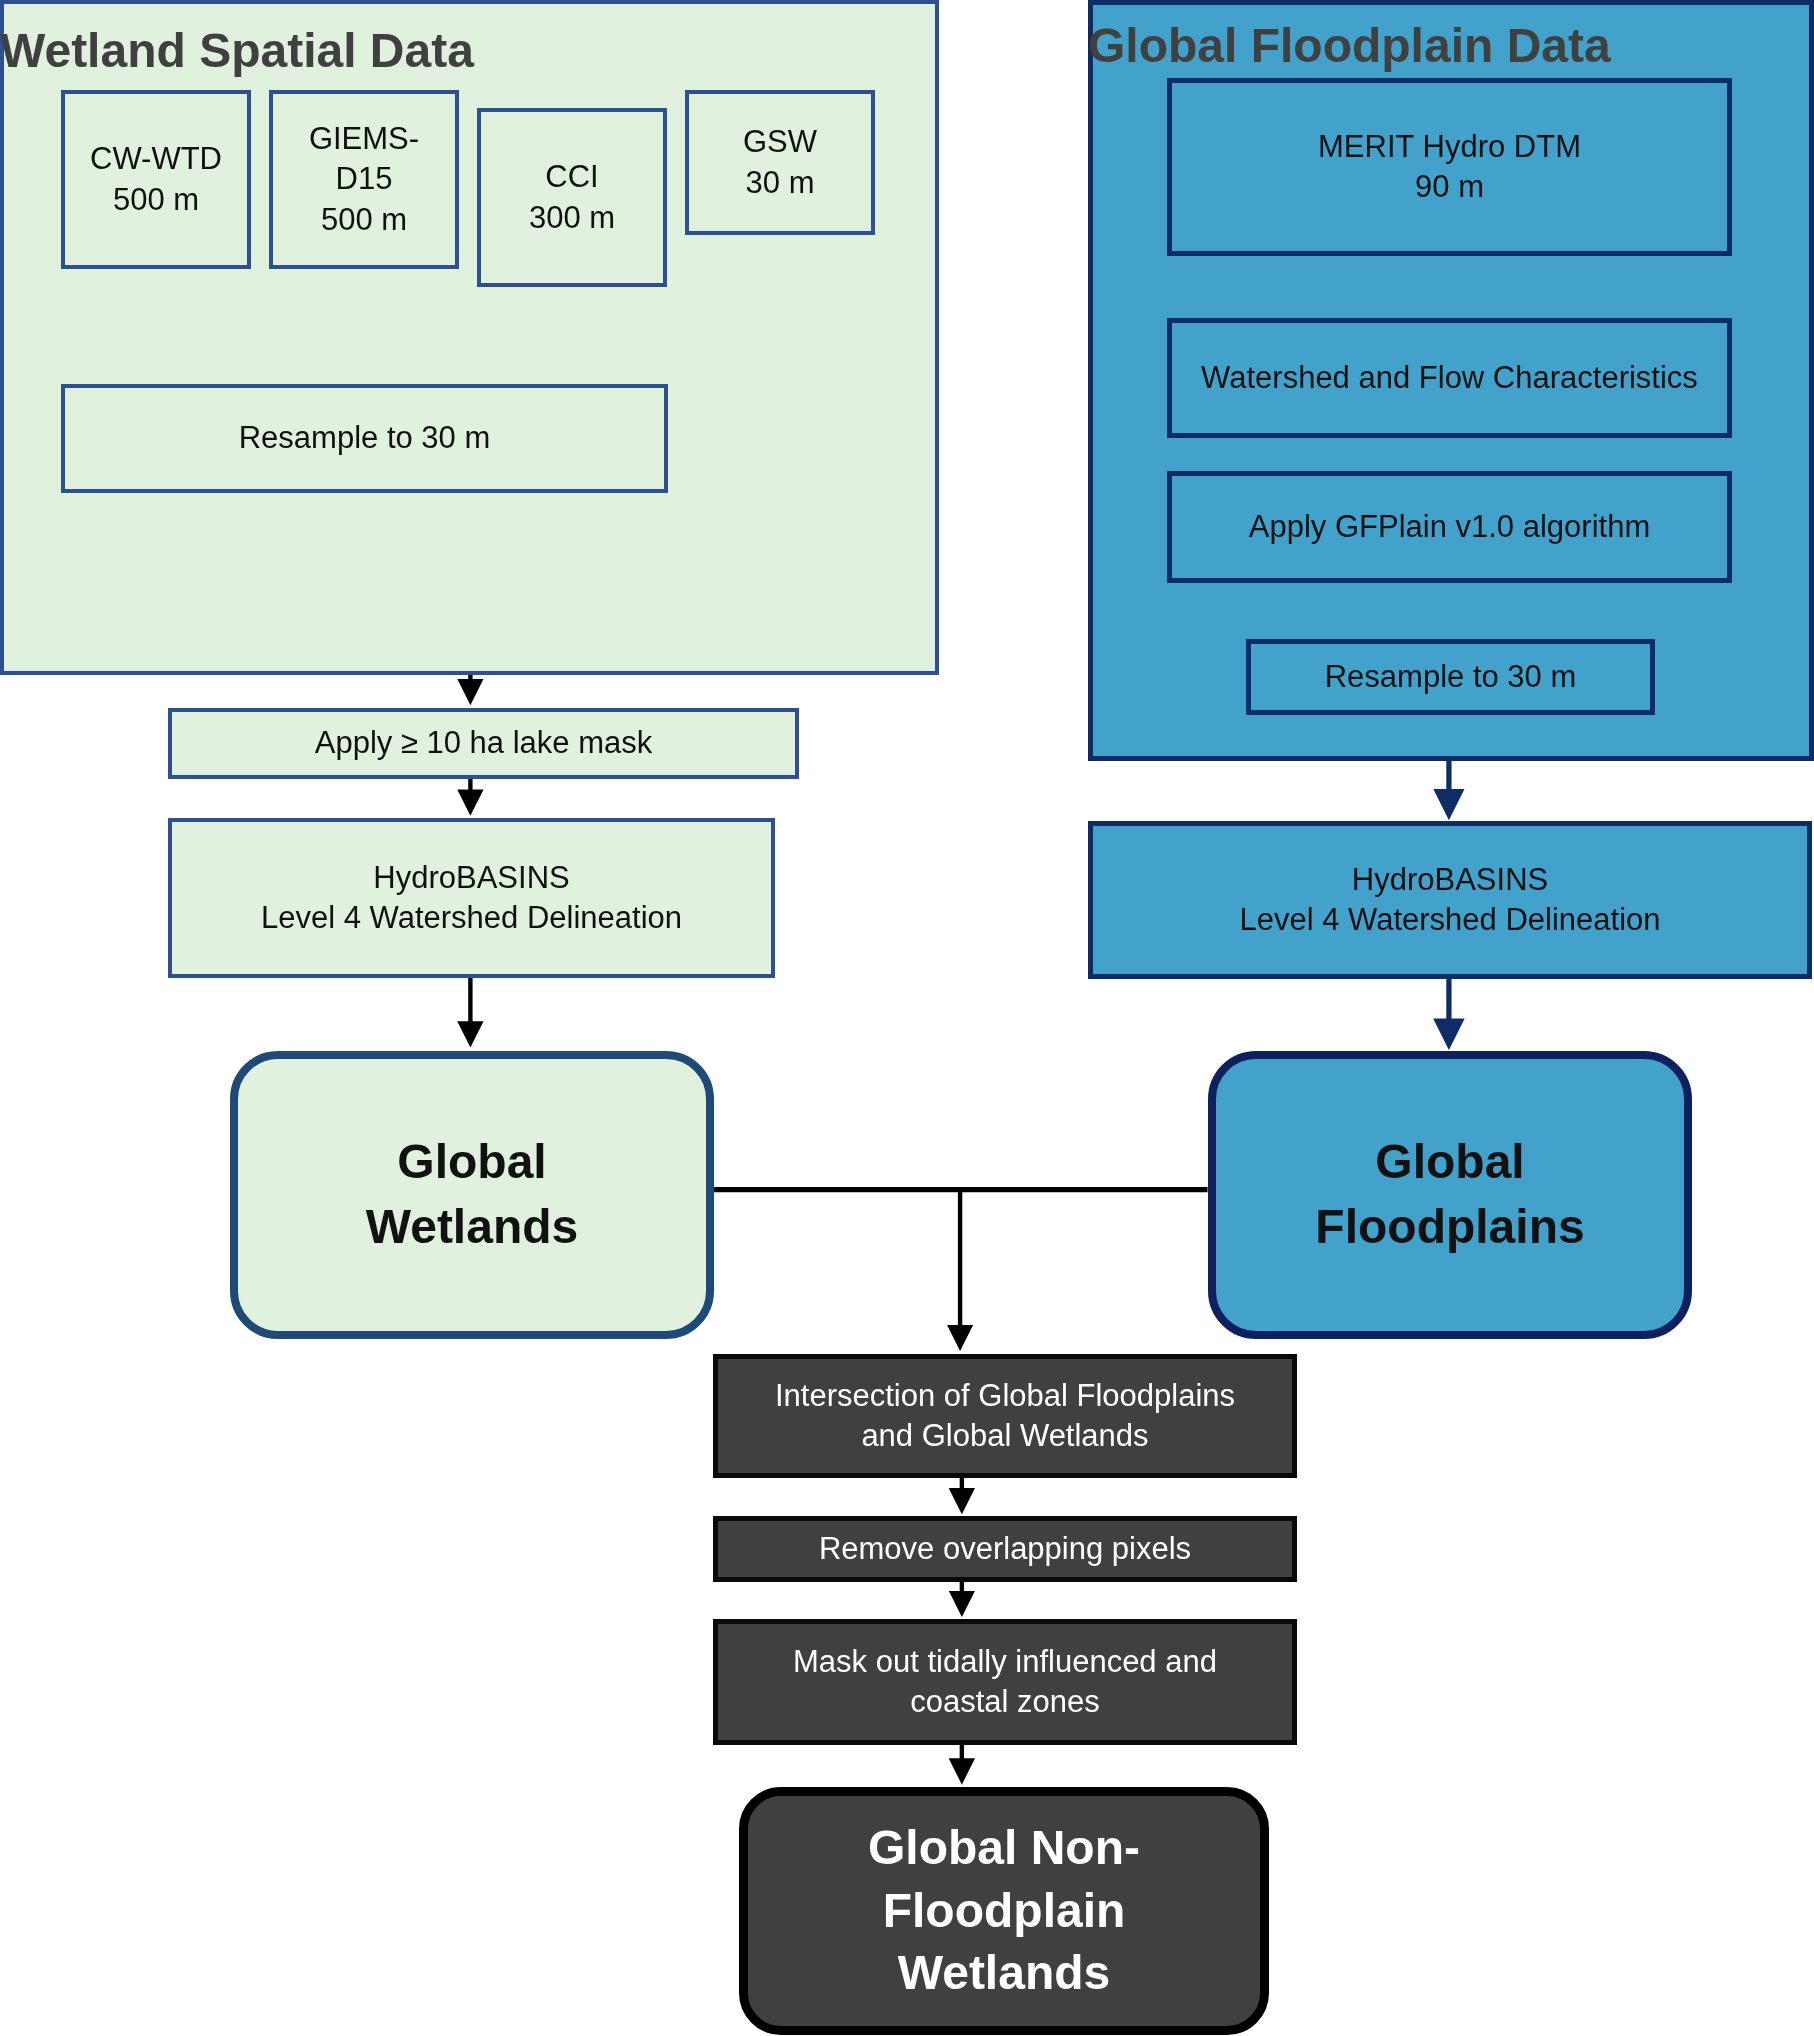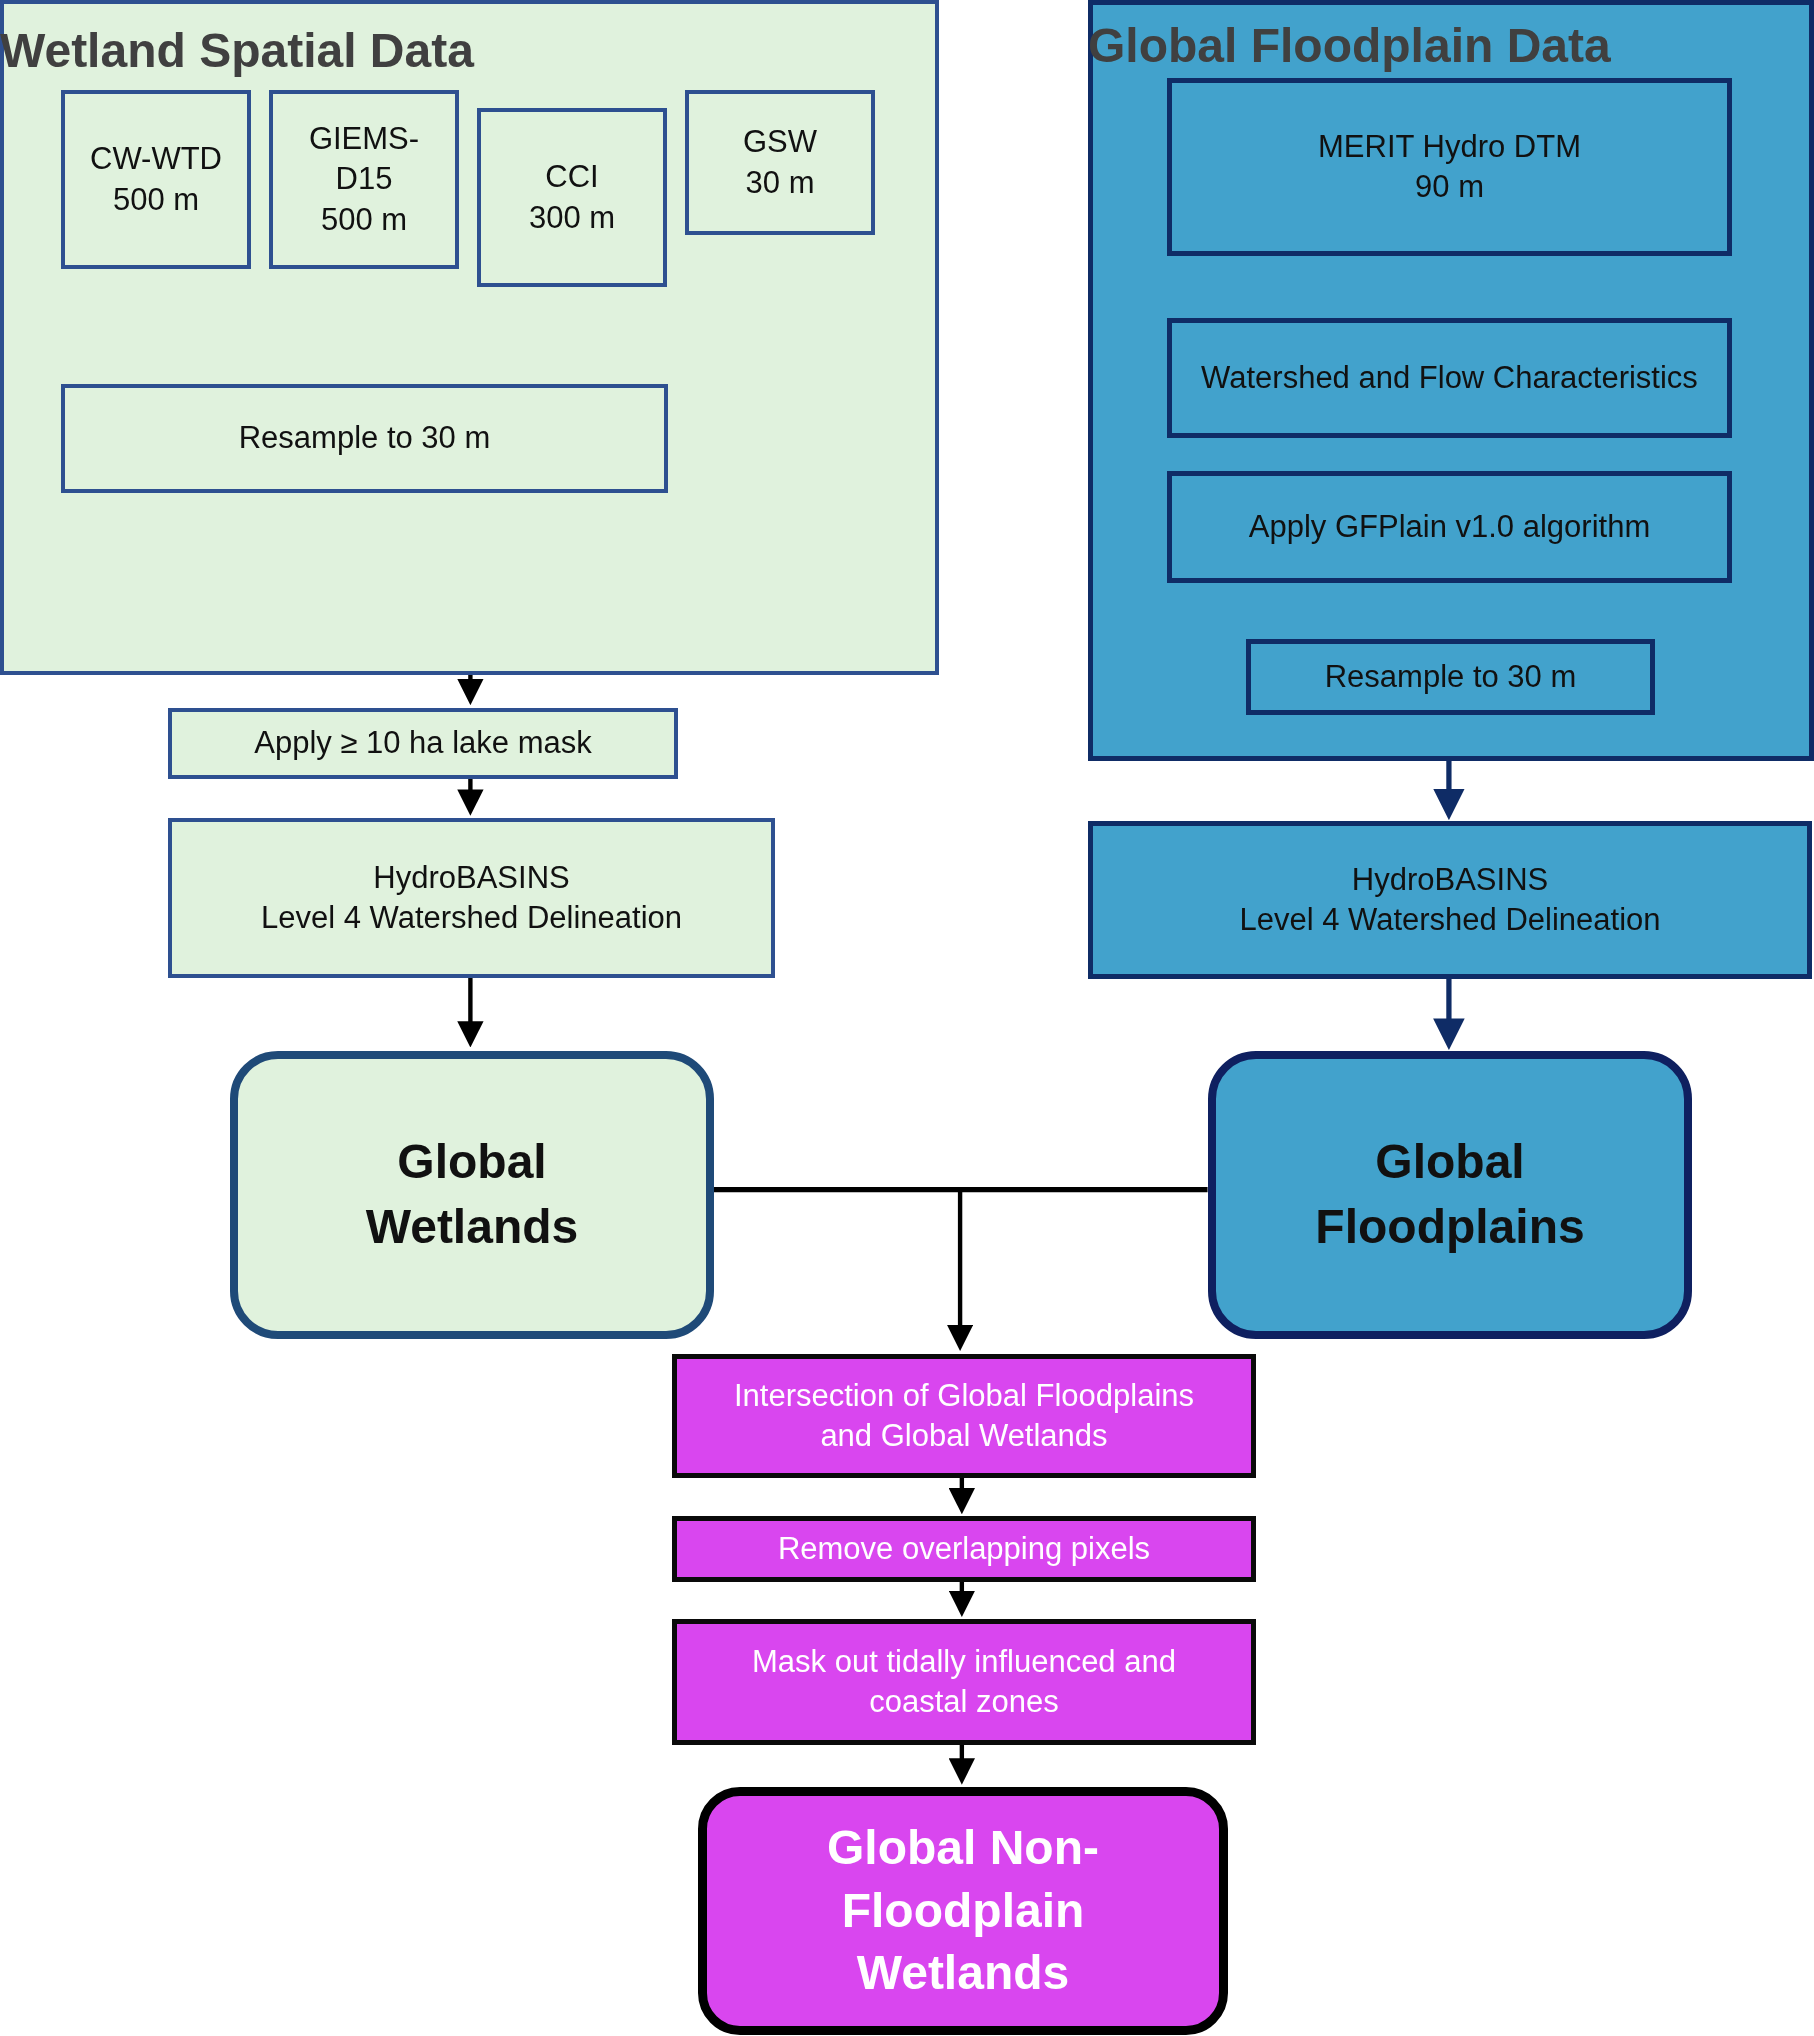--- a/index.html
+++ b/index.html
@@ -2,21 +2,21 @@
 <html style="font-size:14px"><head>
 <meta charset="utf-8">
 <style>
   html, body { margin: 0; padding: 0; background: #ffffff; }
   body { width: 1814px; height: 2037px; position: relative; overflow: hidden;
          font-family: "Liberation Sans", "DejaVu Sans", sans-serif; }
   .box { position: absolute; box-sizing: border-box; display: flex; flex-direction: column;
          align-items: center; justify-content: center; text-align: center; line-height: 1.3; }
   .lg { background: #e0f2dd; border: 4.4px solid #2e5090; color: #111; }
   .bl { background: #42a2cc; border: 5.3px solid #0f2c66; color: #111; }
-  .gr { background: #d946ef; border: 5.3px solid #0a0a0a; color: #ffffff; }
+  .gr { background: #404040; border: 5.3px solid #0a0a0a; color: #ffffff; margin-left: 41px; }
   .txt { font-size: 31px; }
   .panel-title { position: absolute; font-weight: bold; font-size: 48px; color: #404040; }
   .big { font-weight: bold; font-size: 48px; line-height: 1.35; }
   svg.lines { position: absolute; left: 0; top: 0; }
 </style>
 </head>
 <body>
 
 <svg class="lines" width="1814" height="2037" viewBox="0 0 2067 2320">
   <defs>
@@ -66,21 +66,21 @@
   <span>300 m</span>
 </div>
 <div class="box lg txt" style="left:685px;top:90px;width:190px;height:145px;">
   <span>GSW</span>
   <span>30 m</span>
 </div>
 <div class="box lg txt" style="left:61px;top:384px;width:607px;height:109px;">
   <span>Resample to 30 m</span>
 </div>
 
-<div class="box lg txt" style="left:168px;top:708px;width:510px;height:71px;">
+<div class="box lg txt" style="left:168px;top:708px;width:631px;height:71px;">
   <span>Apply ≥ 10 ha lake mask</span>
 </div>
 <div class="box lg txt" style="left:168px;top:818px;width:607px;height:160px;">
   <span>HydroBASINS</span>
   <span>Level 4 Watershed Delineation</span>
 </div>
 <div class="box lg big" style="left:230px;top:1051px;width:484px;height:288px;border:8px solid #1f4a78;border-radius:48px;">
   <span>Global</span>
   <span>Wetlands</span>
 </div>

